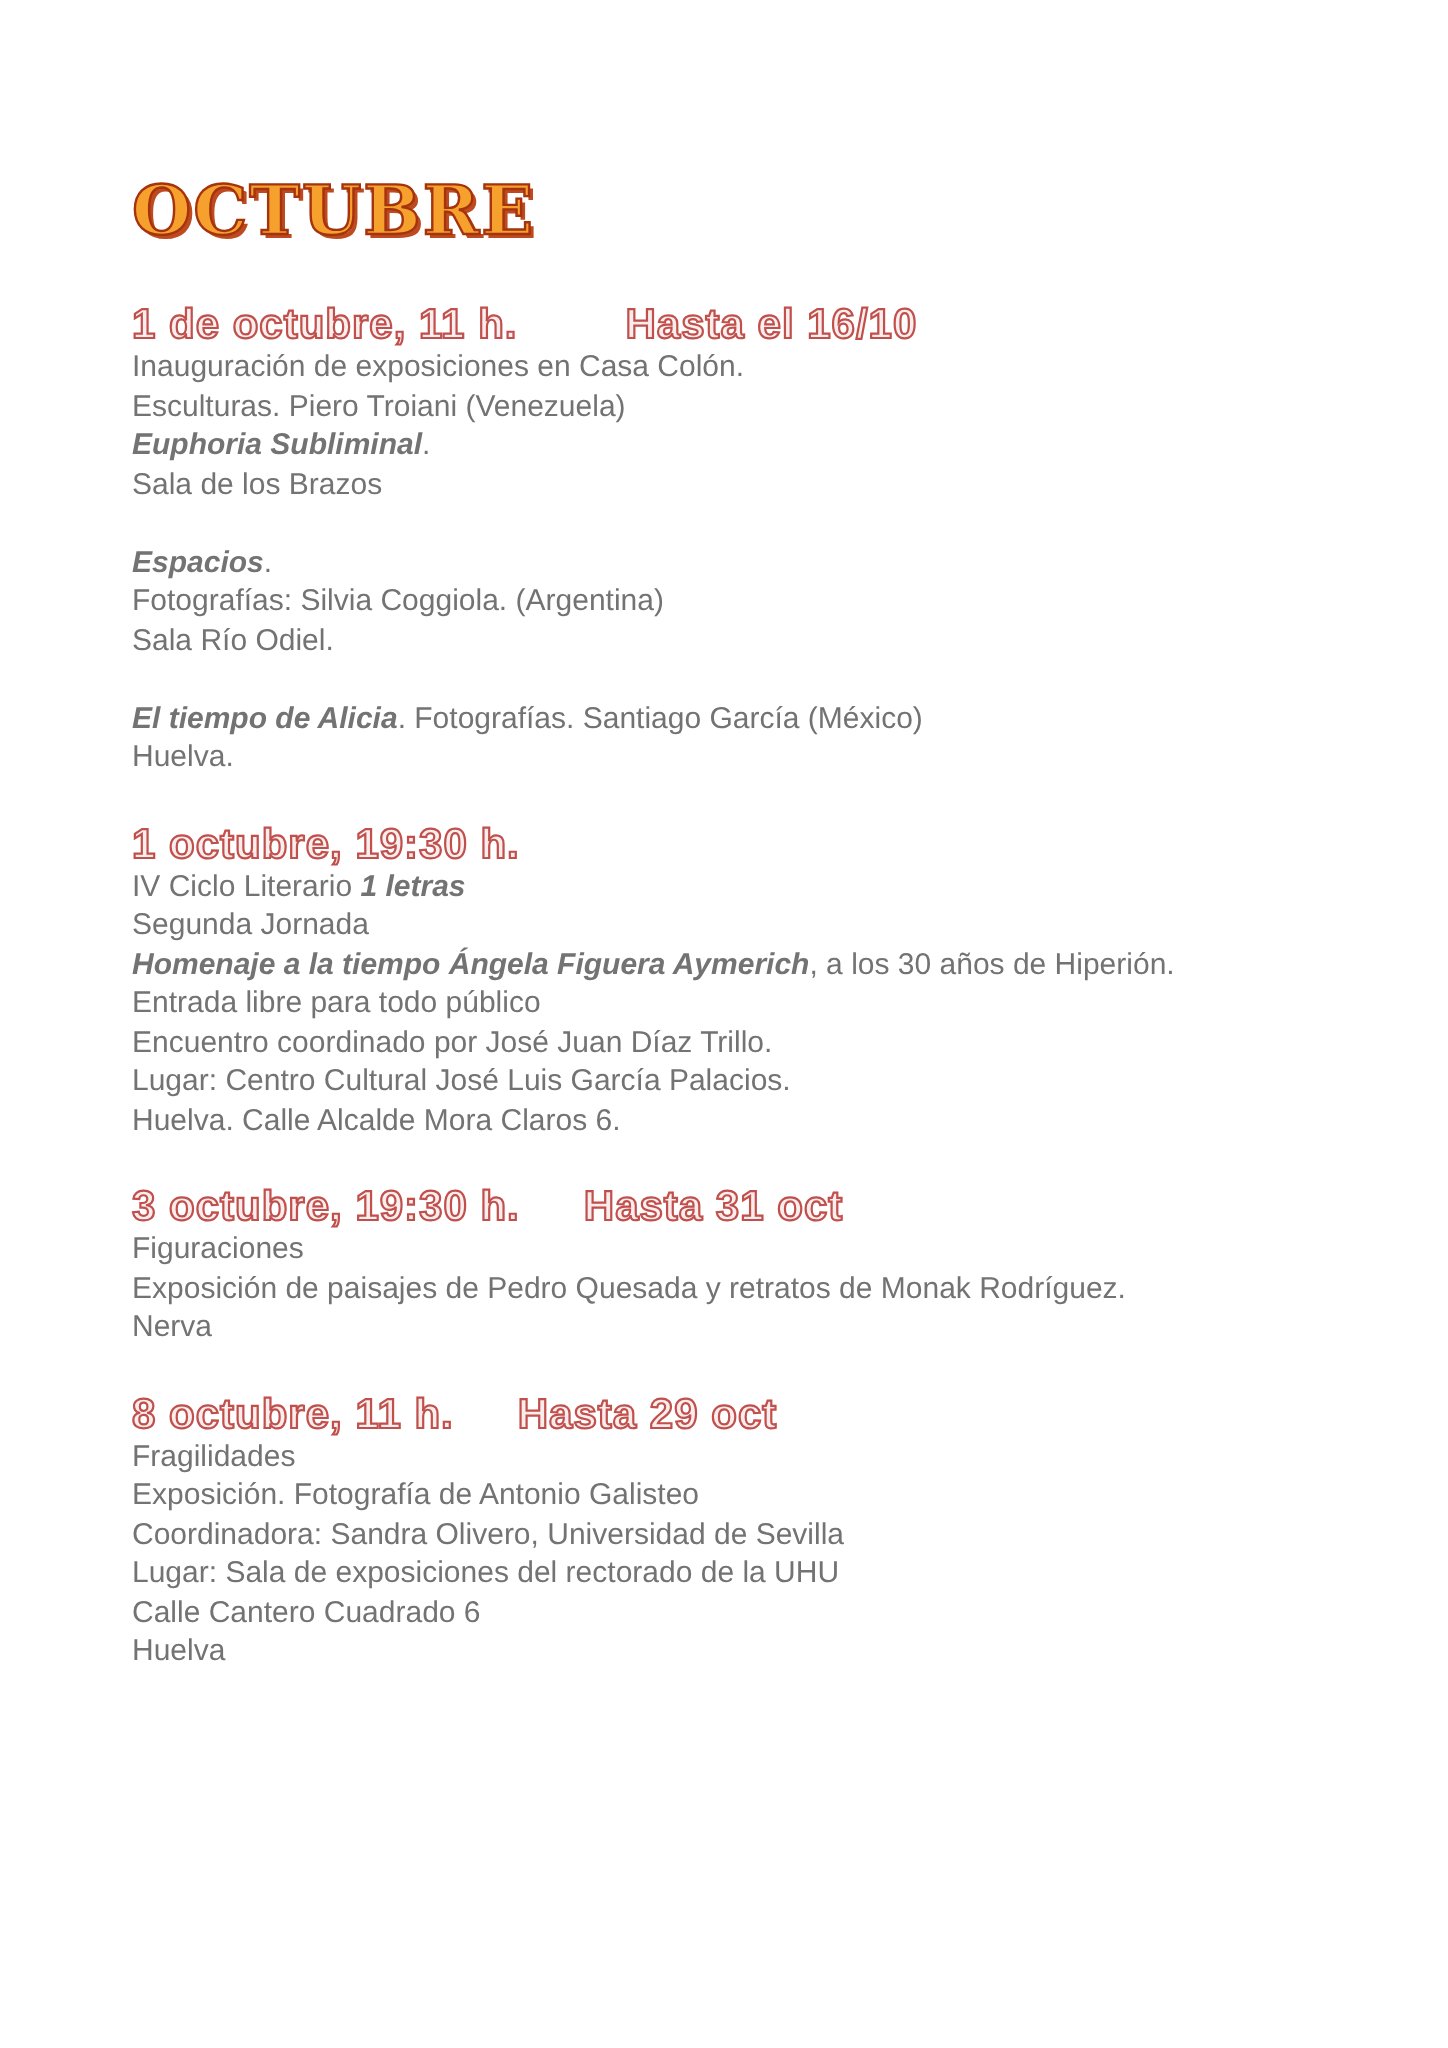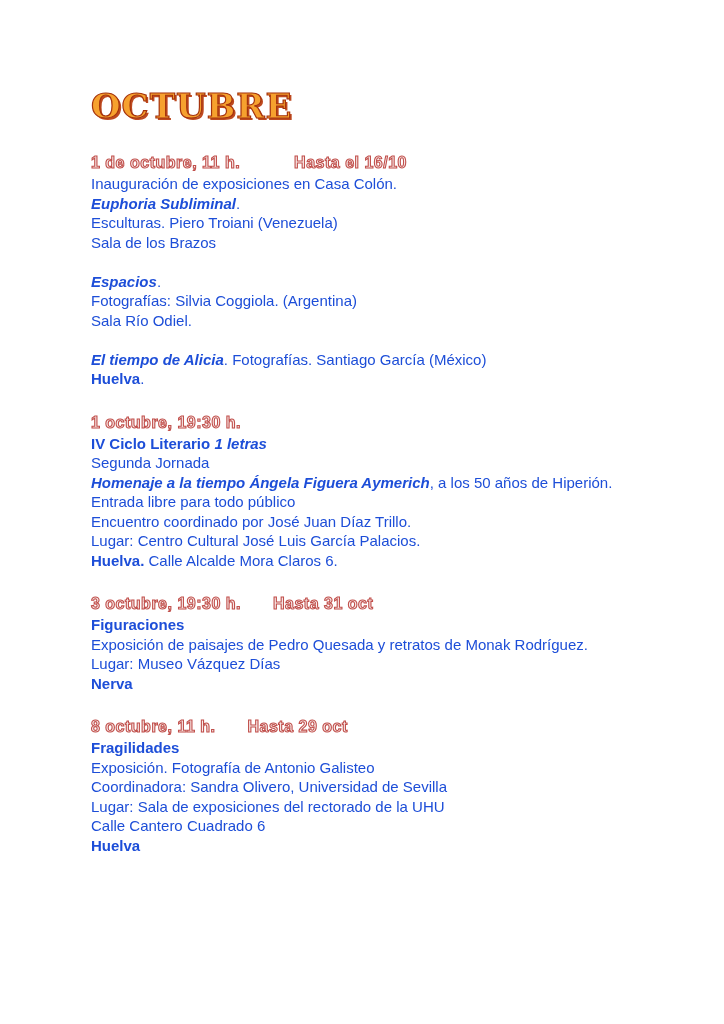--- a/index.html
+++ b/index.html
@@ -5,93 +5,92 @@
   html, body { margin: 0; padding: 0; background: #ffffff; }
   .page {
     position: relative;
     width: 724px;
     height: 1024px;
     background: #ffffff;
     overflow: hidden;
     font-family: "Liberation Sans", sans-serif;
   }
   .content {
-    padding: 86px 70px 0 91px;
+    padding: 86px 70px 0 66px;
   }
   .doc-title {
     font-family: "DejaVu Serif", serif;
     font-weight: bold;
     font-size: 34px;
     line-height: 40px;
     letter-spacing: 1px;
     color: #F6A12E;
     -webkit-text-stroke: 1.2px #A5330D;
     text-shadow: 2px 2px 0 #BE4A20;
     margin: 0;
   }
   .section { margin: 0; }
   .section-header {
     margin-top: 23px;
     font-weight: bold;
-    font-size: 16px;
+    font-size: 21px;
     line-height: 22px;
     letter-spacing: 0.5px;
     color: #F9EEED;
     -webkit-text-stroke: 1.1px #C1504C;
     white-space: nowrap;
   }
   .section:first-of-type .section-header { margin-top: 26px; }
   .until { margin-left: 32px; }
   .section:first-of-type .until { margin-left: 54px; }
   .line {
     min-height: 19.5px;
     line-height: 19.5px;
     font-size: 15px;
-    color: #1d4ed8;
+    color: #737373;
     white-space: nowrap;
   }
-  .seg-b  { font-weight: bold; }
+  .seg-b  { font-weight: normal; }
   .seg-bi { font-weight: bold; font-style: italic; }
 </style>
 </head>
 <body>
 
 <div class="page">
   <div class="content">
     <h1 class="doc-title">OCTUBRE</h1>
     <div id="events">
         <div class="section">
           <div class="section-header"><span>1 de octubre, 11 h.</span><span class="until">Hasta el 16/10</span></div>
           <div class="line"><span>Inauguración de exposiciones en Casa Colón.</span></div>
+          <div class="line"><span>Esculturas. Piero Troiani (Venezuela)</span></div>
           <div class="line"><span class="seg-bi">Euphoria Subliminal</span><span>.</span></div>
-          <div class="line"><span>Esculturas. Piero Troiani (Venezuela)</span></div>
           <div class="line"><span>Sala de los Brazos</span></div>
           <div class="line"></div>
           <div class="line"><span class="seg-bi">Espacios</span><span>.</span></div>
           <div class="line"><span>Fotografías: Silvia Coggiola. (Argentina)</span></div>
           <div class="line"><span>Sala Río Odiel.</span></div>
           <div class="line"></div>
           <div class="line"><span class="seg-bi">El tiempo de Alicia</span><span>. Fotografías. Santiago García (México)</span></div>
           <div class="line"><span class="seg-b">Huelva</span><span>.</span></div>
         </div>
         <div class="section">
           <div class="section-header"><span>1 octubre, 19:30 h.</span></div>
           <div class="line"><span class="seg-b">IV Ciclo Literario </span><span class="seg-bi">1 letras</span></div>
           <div class="line"><span>Segunda Jornada</span></div>
-          <div class="line"><span class="seg-bi">Homenaje a la tiempo Ángela Figuera Aymerich</span><span>, a los 50 años de Hiperión.</span></div>
+          <div class="line"><span class="seg-bi">Homenaje a la tiempo Ángela Figuera Aymerich</span><span>, a los 30 años de Hiperión.</span></div>
           <div class="line"><span>Entrada libre para todo público</span></div>
           <div class="line"><span>Encuentro coordinado por José Juan Díaz Trillo.</span></div>
           <div class="line"><span>Lugar: Centro Cultural José Luis García Palacios.</span></div>
           <div class="line"><span class="seg-b">Huelva.</span><span> Calle Alcalde Mora Claros 6.</span></div>
         </div>
         <div class="section">
           <div class="section-header"><span>3 octubre, 19:30 h.</span><span class="until">Hasta 31 oct</span></div>
           <div class="line"><span class="seg-b">Figuraciones</span></div>
           <div class="line"><span>Exposición de paisajes de Pedro Quesada y retratos de Monak Rodríguez.</span></div>
-          <div class="line"><span>Lugar: Museo Vázquez Días</span></div>
           <div class="line"><span class="seg-b">Nerva</span></div>
         </div>
         <div class="section">
           <div class="section-header"><span>8 octubre, 11 h.</span><span class="until">Hasta 29 oct</span></div>
           <div class="line"><span class="seg-b">Fragilidades</span></div>
           <div class="line"><span>Exposición. Fotografía de Antonio Galisteo</span></div>
           <div class="line"><span>Coordinadora: Sandra Olivero, Universidad de Sevilla</span></div>
           <div class="line"><span>Lugar: Sala de exposiciones del rectorado de la UHU</span></div>
           <div class="line"><span>Calle Cantero Cuadrado 6</span></div>
           <div class="line"><span class="seg-b">Huelva</span></div>

